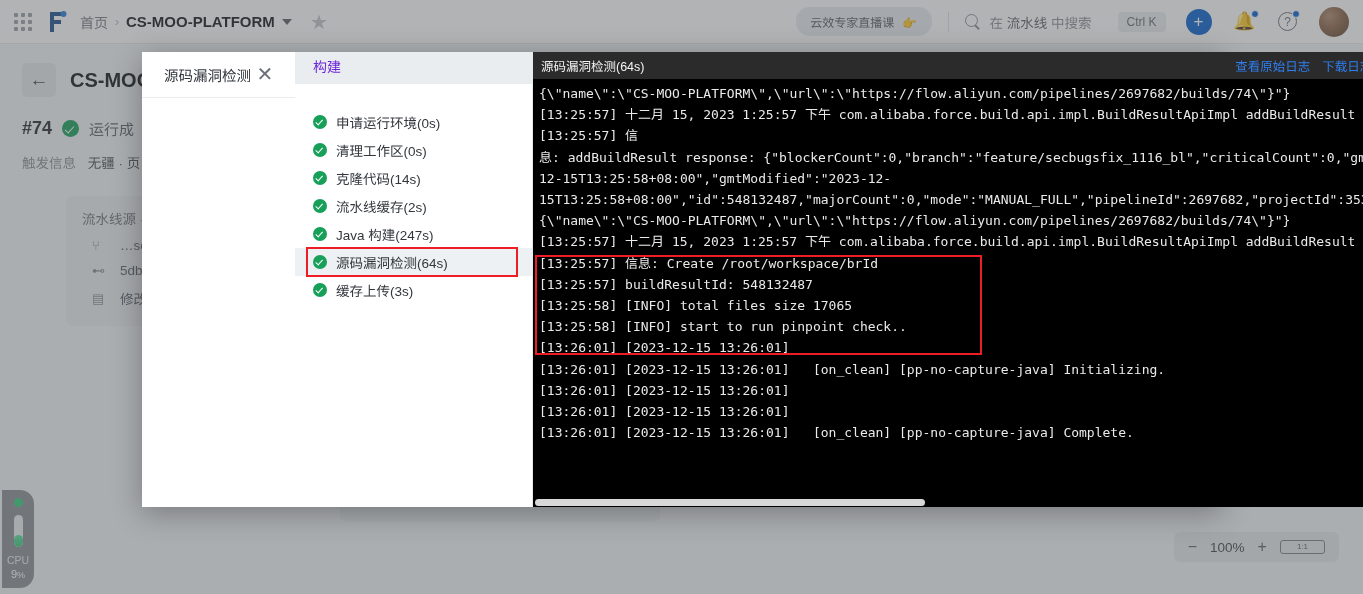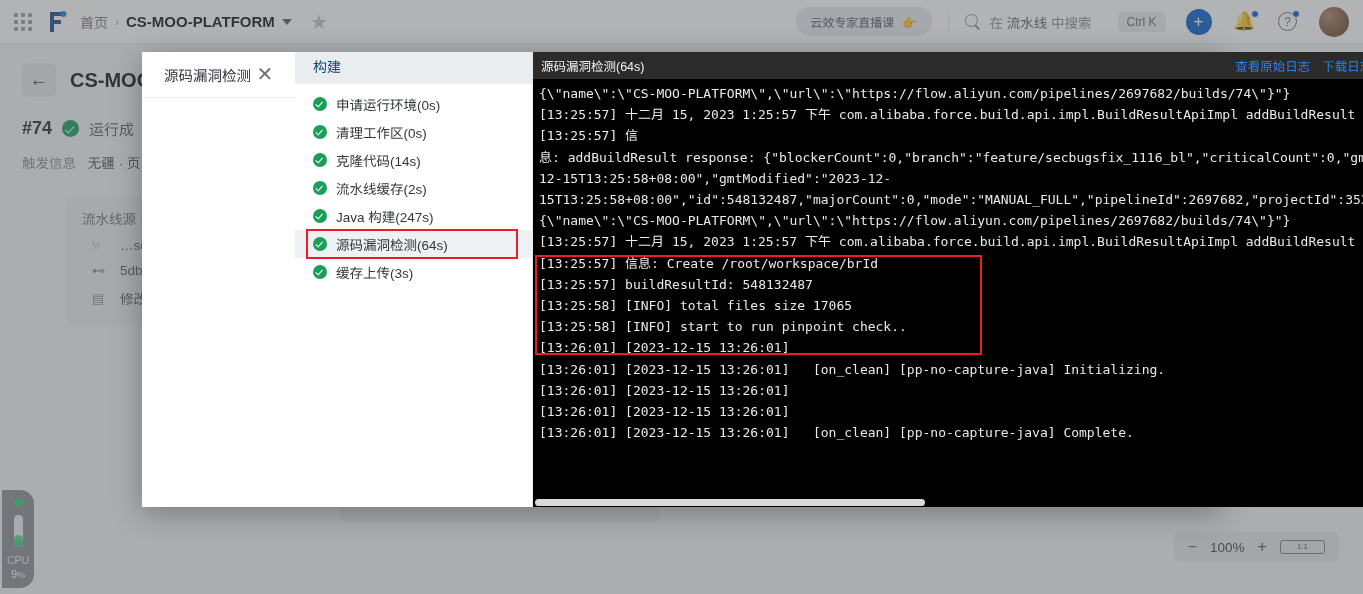--- a/index.html
+++ b/index.html
@@ -239,23 +239,23 @@
   .task-pane {
     width: 238px; flex: none; border-right: 1px solid #e6e8ea;
     display: flex; flex-direction: column;
     background: #fff;
   }
   .task-pane-head {
     height: 32px; flex: none;
     background: #e9edf0;
     display: flex; align-items: center;
     padding: 0 0 4px 18px;
-    font-size: 14px; color: #0c4a6e;
-  }
-  .task-list { padding-top: 6px; }
+    font-size: 14px; color: #6d28d9;
+  }
+  .task-list { padding-top: 24px; }
   .task-item {
     height: 28px; display: flex; align-items: center;
     padding-left: 18px; gap: 9px;
     font-size: 13.5px; color: #33373c;
     position: relative;
   }
   .task-item .tick {
     width: 14px; height: 14px; border-radius: 50%; background: #18a058;
     position: relative; flex: none;
   }

